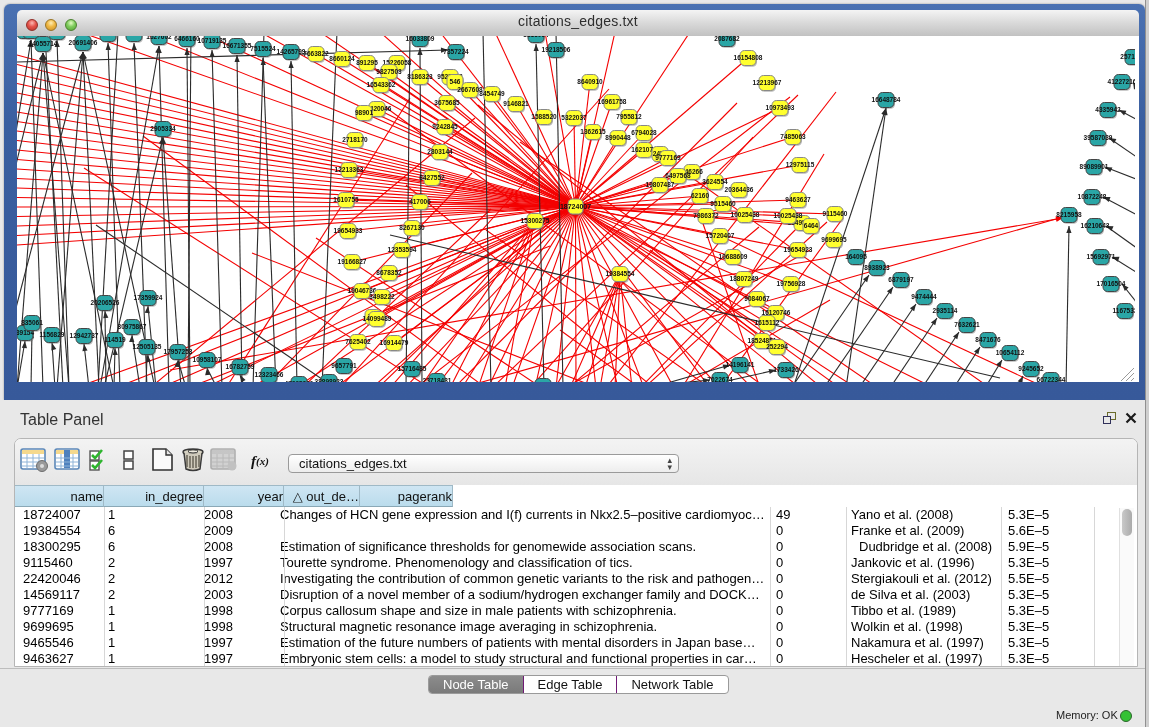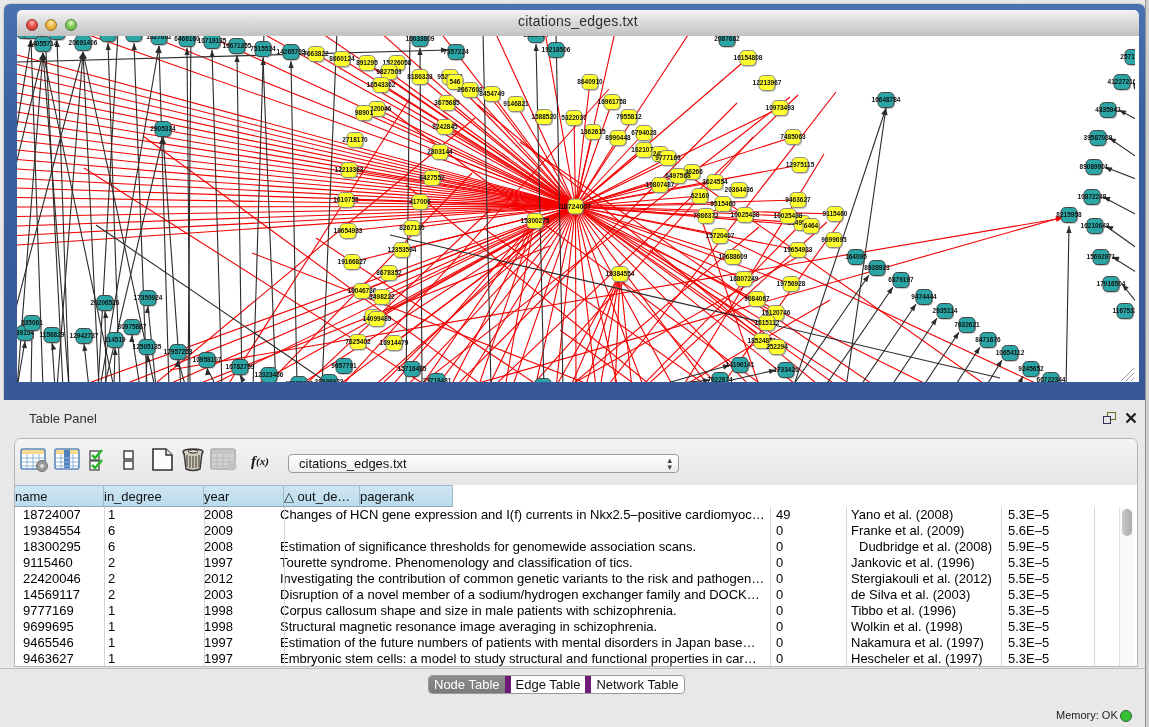--- a/index.html
+++ b/index.html
@@ -5,38 +5,38 @@
 .win{position:absolute;left:4px;top:4px;width:1141px;height:396px;background:linear-gradient(#4a71b2,#3a5fa0 30%,#37599a);border-radius:6px 6px 0 0;box-shadow:0 0 2px rgba(0,0,0,.4)}
 .tbar{position:absolute;left:13px;top:6px;width:1122px;height:30px;background:linear-gradient(#f4f4f4,#d9d9d9 45%,#bcbcbc);border-radius:5px 5px 0 0;border-bottom:1px solid #6e6e6e}
 .title{position:absolute;width:100%;text-align:center;top:3px;font-size:14px;color:#2e2e2e;letter-spacing:.2px}
 .tl{position:absolute;top:9px;width:12px;height:12px;border-radius:50%}
 .tl.r{left:9px;background:radial-gradient(circle at 50% 30%,#f7a6a0 8%,#e4534a 45%,#b8342c);border:1px solid #942e27}
 .tl.y{left:28px;background:radial-gradient(circle at 50% 30%,#fbe3a0 8%,#efb741 45%,#c98f2d);border:1px solid #9a7423}
 .tl.g{left:48px;background:radial-gradient(circle at 50% 30%,#d2f3b2 8%,#7ecc5c 45%,#56a437);border:1px solid #4c822f}
 .canvas{position:absolute;left:13px;top:32px;width:1122px;height:346px;background:#fff;overflow:hidden}
 .rightstrip{position:absolute;left:1145px;top:0;width:4px;height:727px;background:#cfcfcf;border-left:1px solid #909090}
 .panel{position:absolute;left:0;top:400px;width:1145px;height:327px;background:#e8e8e8}
-.plabel{position:absolute;left:29px;top:11px;font-size:13px;color:#333}
+.plabel{position:absolute;left:20px;top:11px;font-size:16px;color:#333}
 .inner{position:absolute;left:14px;top:38px;width:1124px;height:229px;background:#fff;border:1px solid #b5b5b5;border-radius:7px 7px 0 0;overflow:hidden}
 .toolbar{position:absolute;left:0;top:0;width:100%;height:46px;background:linear-gradient(#f3f3f3,#e6e6e6)}
 .combo{position:absolute;left:273px;top:15px;width:391px;height:19px;background:linear-gradient(#ffffff,#ededed);border:1px solid #9a9a9a;border-radius:4px;font-size:13px;color:#111;padding:1px 0 0 10px}
 .step{position:absolute;right:6px;top:2px;font-size:9px;color:#444;line-height:7px;text-align:center}
 .hdr{position:absolute;left:0;top:46px;height:22px;display:flex;font-size:13px;color:#111}
-.hdr div{background:linear-gradient(#cfe6f3,#badcec);border-right:1px solid #9fb9c6;border-top:1px solid #9fb9c6;border-bottom:1px solid #8aa8b6;text-align:left;line-height:21px;overflow:hidden;white-space:nowrap}
+.hdr div{background:linear-gradient(#cfe6f3,#badcec);border-right:1px solid #9fb9c6;border-top:1px solid #9fb9c6;border-bottom:1px solid #8aa8b6;text-align:right;line-height:21px;overflow:hidden;white-space:nowrap}
 .rows{position:absolute;left:0px;top:68px;width:1093px;font-size:13px;color:#000}
 .row{height:16px;line-height:16px;white-space:nowrap;position:relative}
 .c{position:absolute;top:0;overflow:hidden;white-space:nowrap}
 .vline{position:absolute;top:68px;height:160px;width:1px;background:#d7d7d7}
 .sb{position:absolute;right:3px;top:69px;width:15px;height:159px;background:#fafafa;border-left:1px solid #e0e0e0}
 .thumb{position:absolute;left:2px;top:1px;width:10px;height:27px;background:linear-gradient(90deg,#c9c9c9,#ababab);border-radius:5px}
 .sep{position:absolute;left:0;top:668px;width:1145px;height:1px;background:#bdbdbd}
 .tabs{position:absolute;left:428px;top:675px;height:19px;display:flex;font-size:13px;border:1px solid #9a9a9a;border-radius:4px;overflow:hidden;background:#fff}
-.tab{padding:0 5px;line-height:18px;color:#111}
+.tab{padding:0 14px;line-height:18px;color:#111}
 .tab.sel{background:linear-gradient(#8c8c8c,#7a7a7a);color:#fff}
-.tab+.tab{border-left:6px solid #701a75}
+.tab+.tab{border-left:1px solid #701a75}
 .mem{position:absolute;left:1056px;top:709px;font-size:11px;color:#222}
 .dot{position:absolute;left:1120px;top:710px;width:12px;height:12px;border-radius:50%;background:#35c235;border:1.5px solid #2d662d}
 .ficon{position:absolute;top:12px;font-size:11px}
 </style></head><body>
 <div class="win">
  <div class="tbar">
       <div class="title">citations_edges.txt</div>
   <div class="tl r"></div>
       <div class="tl y"></div>
       <div class="tl g"></div>
@@ -977,21 +977,21 @@
           <span class="c" style="left:761px">0</span>
           <span class="c" style="left:836px">de Silva et al. (2003)</span>
           <span class="c" style="left:993px">5.3E–5</span>
         </div>
         <div class="row">
           <span class="c" style="left:8px">9777169</span>
           <span class="c" style="left:93px">1</span>
           <span class="c" style="left:189px">1998</span>
           <span class="c" style="left:265px;width:498px">Corpus callosum shape and size in male patients with schizophrenia.</span>
           <span class="c" style="left:761px">0</span>
-          <span class="c" style="left:836px">Tibbo et al. (1996)</span>
+          <span class="c" style="left:836px">Tibbo et al. (1989)</span>
           <span class="c" style="left:993px">5.3E–5</span>
         </div>
         <div class="row">
           <span class="c" style="left:8px">9699695</span>
           <span class="c" style="left:93px">1</span>
           <span class="c" style="left:189px">1998</span>
           <span class="c" style="left:265px;width:498px">Structural magnetic resonance image averaging in schizophrenia.</span>
           <span class="c" style="left:761px">0</span>
           <span class="c" style="left:836px">Wolkin et al. (1998)</span>
           <span class="c" style="left:993px">5.3E–5</span>

